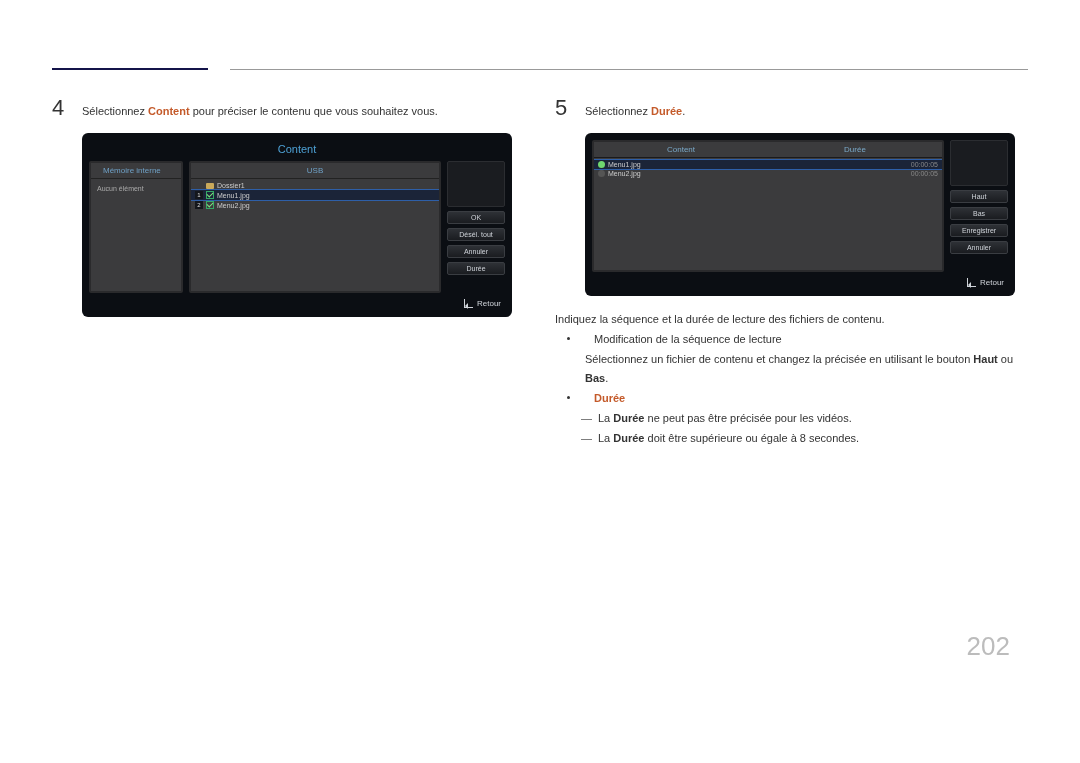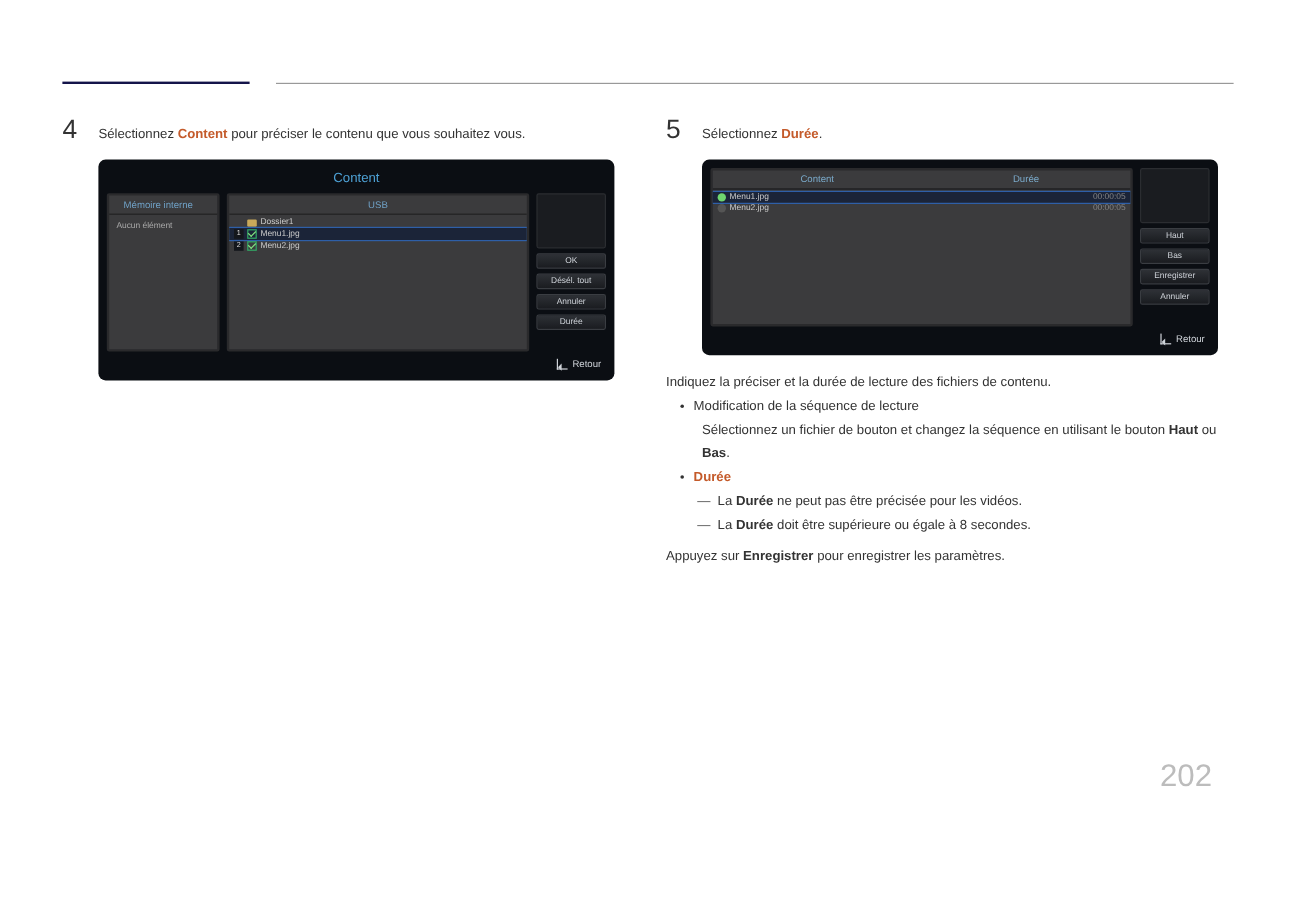--- a/index.html
+++ b/index.html
@@ -31,21 +31,21 @@
 .panel-left .lab{font-size:7px;color:#aaa;padding:6px}
 .panel-side{flex:0 0 58px;display:flex;flex-direction:column;gap:4px}
 .side-prev{background:#1a1c20;border:1px solid #2b2d31;height:44px;border-radius:2px}
 .side-btn{background:linear-gradient(#2e3136,#1a1c20);border:1px solid #3a3d42;color:#cfd3d9;font-size:7px;text-align:center;padding:2px 0;border-radius:2px}
 .panel-footer{display:flex;justify-content:flex-end;align-items:center;gap:4px;padding:6px 4px 2px 4px;color:#cfd3d9;font-size:8px}
 .ret-ic{display:inline-block;width:8px;height:8px;border-left:1px solid #cfd3d9;border-bottom:1px solid #cfd3d9;position:relative}
 .ret-ic::after{content:"";position:absolute;left:-3px;bottom:-2px;border:3px solid transparent;border-right-color:#cfd3d9}
 .note{color:#8a8a8a;font-size:10px;margin-left:30px;margin-top:6px}
 .dash{display:inline-block;width:8px;text-align:center;margin-right:4px}
 .body-text{font-size:11px;color:#333;line-height:1.8;margin-left:0}
-.bullet-row{display:flex;gap:8px;margin-left:12px}
+.bullet-row{display:flex;gap:24px;margin-left:12px}
 .bulldot{width:3px;height:3px;background:#333;border-radius:50%;margin-top:7px;flex:0 0 3px}
 .sub{margin-left:30px}
 .sub2{margin-left:26px;display:flex;gap:6px}
 .sub2 .d{color:#555}
 .pagenum{position:absolute;right:70px;bottom:26px;font-size:26px;color:#bcbcbc;font-weight:300}
 .dur-col{color:#888;font-size:7px;margin-left:auto}
 .radio{width:7px;height:7px;border-radius:50%;background:#6fd66f;display:inline-block}
 .radio.off{background:#555}
 </style>
 </head>
@@ -144,41 +144,38 @@
             <div class="side-btn">Annuler</div>
           </div>
         </div>
         <div class="panel-footer">
           <span class="ret-ic"></span>
           <span>Retour</span>
         </div>
       </div>
 
       <div class="body-text">
-        <div>Indiquez la préciser et la durée de lecture des fichiers de contenu.</div>
+        <div>Indiquez la séquence et la durée de lecture des fichiers de contenu.</div>
         <div class="bullet-row">
             <span class="bulldot"></span>
             <span>Modification de la séquence de lecture</span>
           </div>
         <div class="sub">
-          <span>Sélectionnez un fichier de bouton et changez la séquence en utilisant le bouton </span><span class="bold">Haut</span><span> ou </span><span class="bold">Bas</span><span>.</span>
+          <span>Sélectionnez un fichier de contenu et changez la précisée en utilisant le bouton </span><span class="bold">Haut</span><span> ou </span><span class="bold">Bas</span><span>.</span>
         </div>
         <div class="bullet-row">
             <span class="bulldot"></span>
             <span class="hl2">Durée</span>
           </div>
         <div class="sub2">
             <span class="d">―</span>
             <span><span>La </span><span class="bold">Durée</span><span> ne peut pas être précisée pour les vidéos.</span></span>
           </div>
         <div class="sub2">
             <span class="d">―</span>
             <span><span>La </span><span class="bold">Durée</span><span> doit être supérieure ou égale à 8 secondes.</span></span>
           </div>
-        <div style="margin-top:6px">
-          <span>Appuyez sur </span><span class="bold">Enregistrer</span><span> pour enregistrer les paramètres.</span>
-        </div>
       </div>
     </div>
   </div>
 
   <div class="pagenum">202</div>
 </div>
 
 </body></html>

